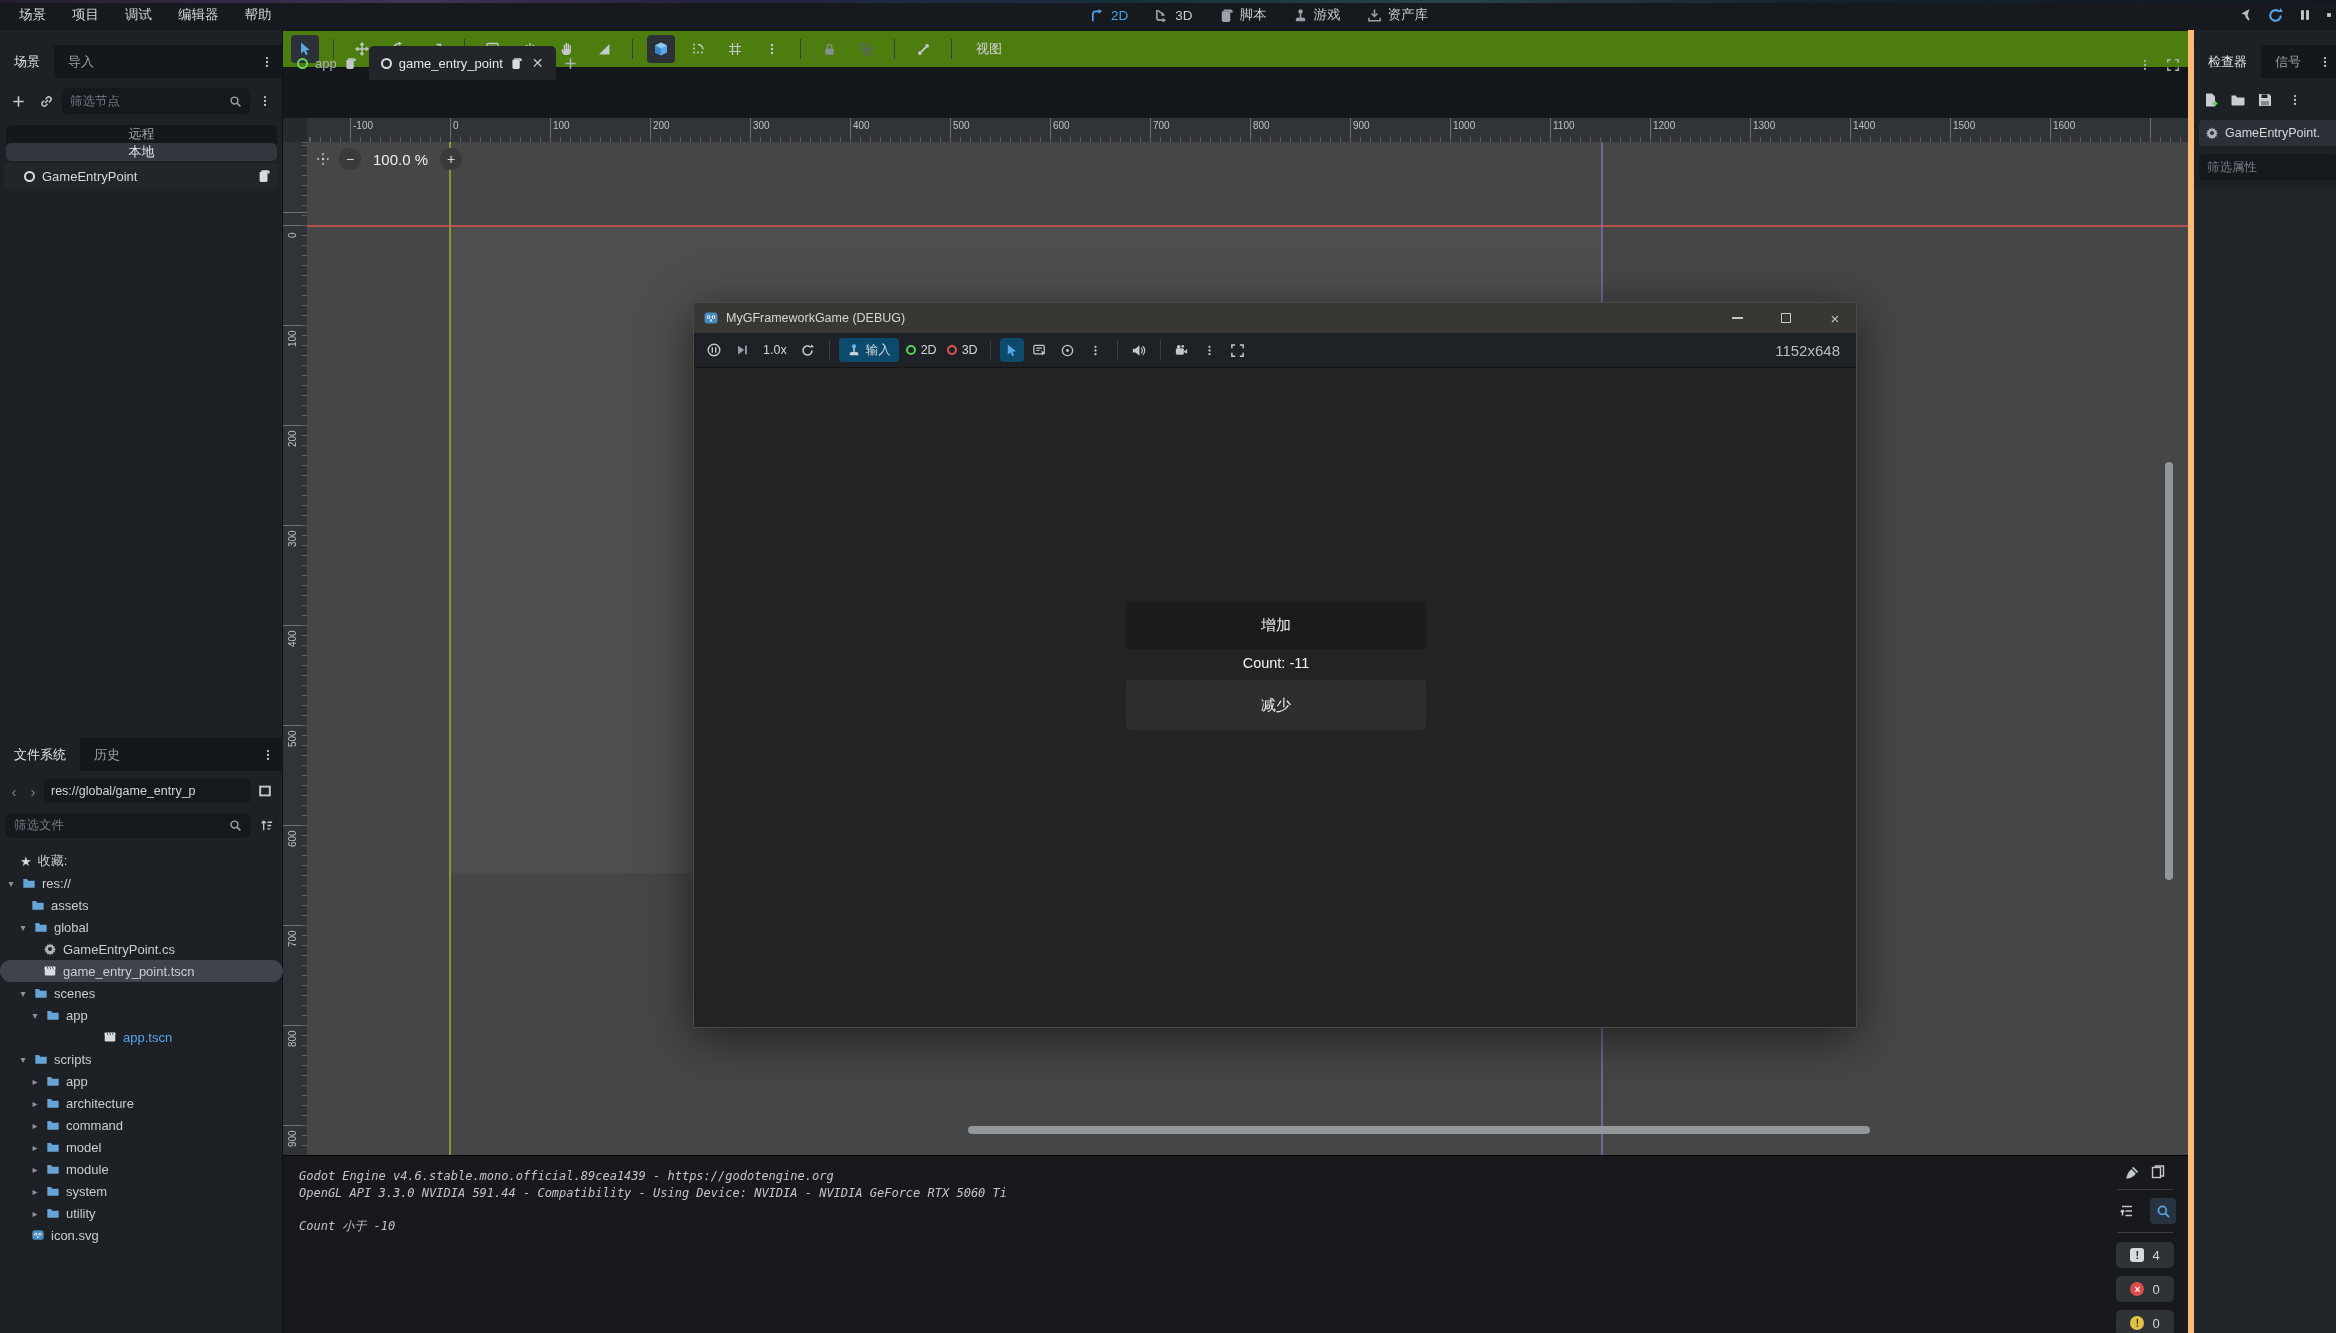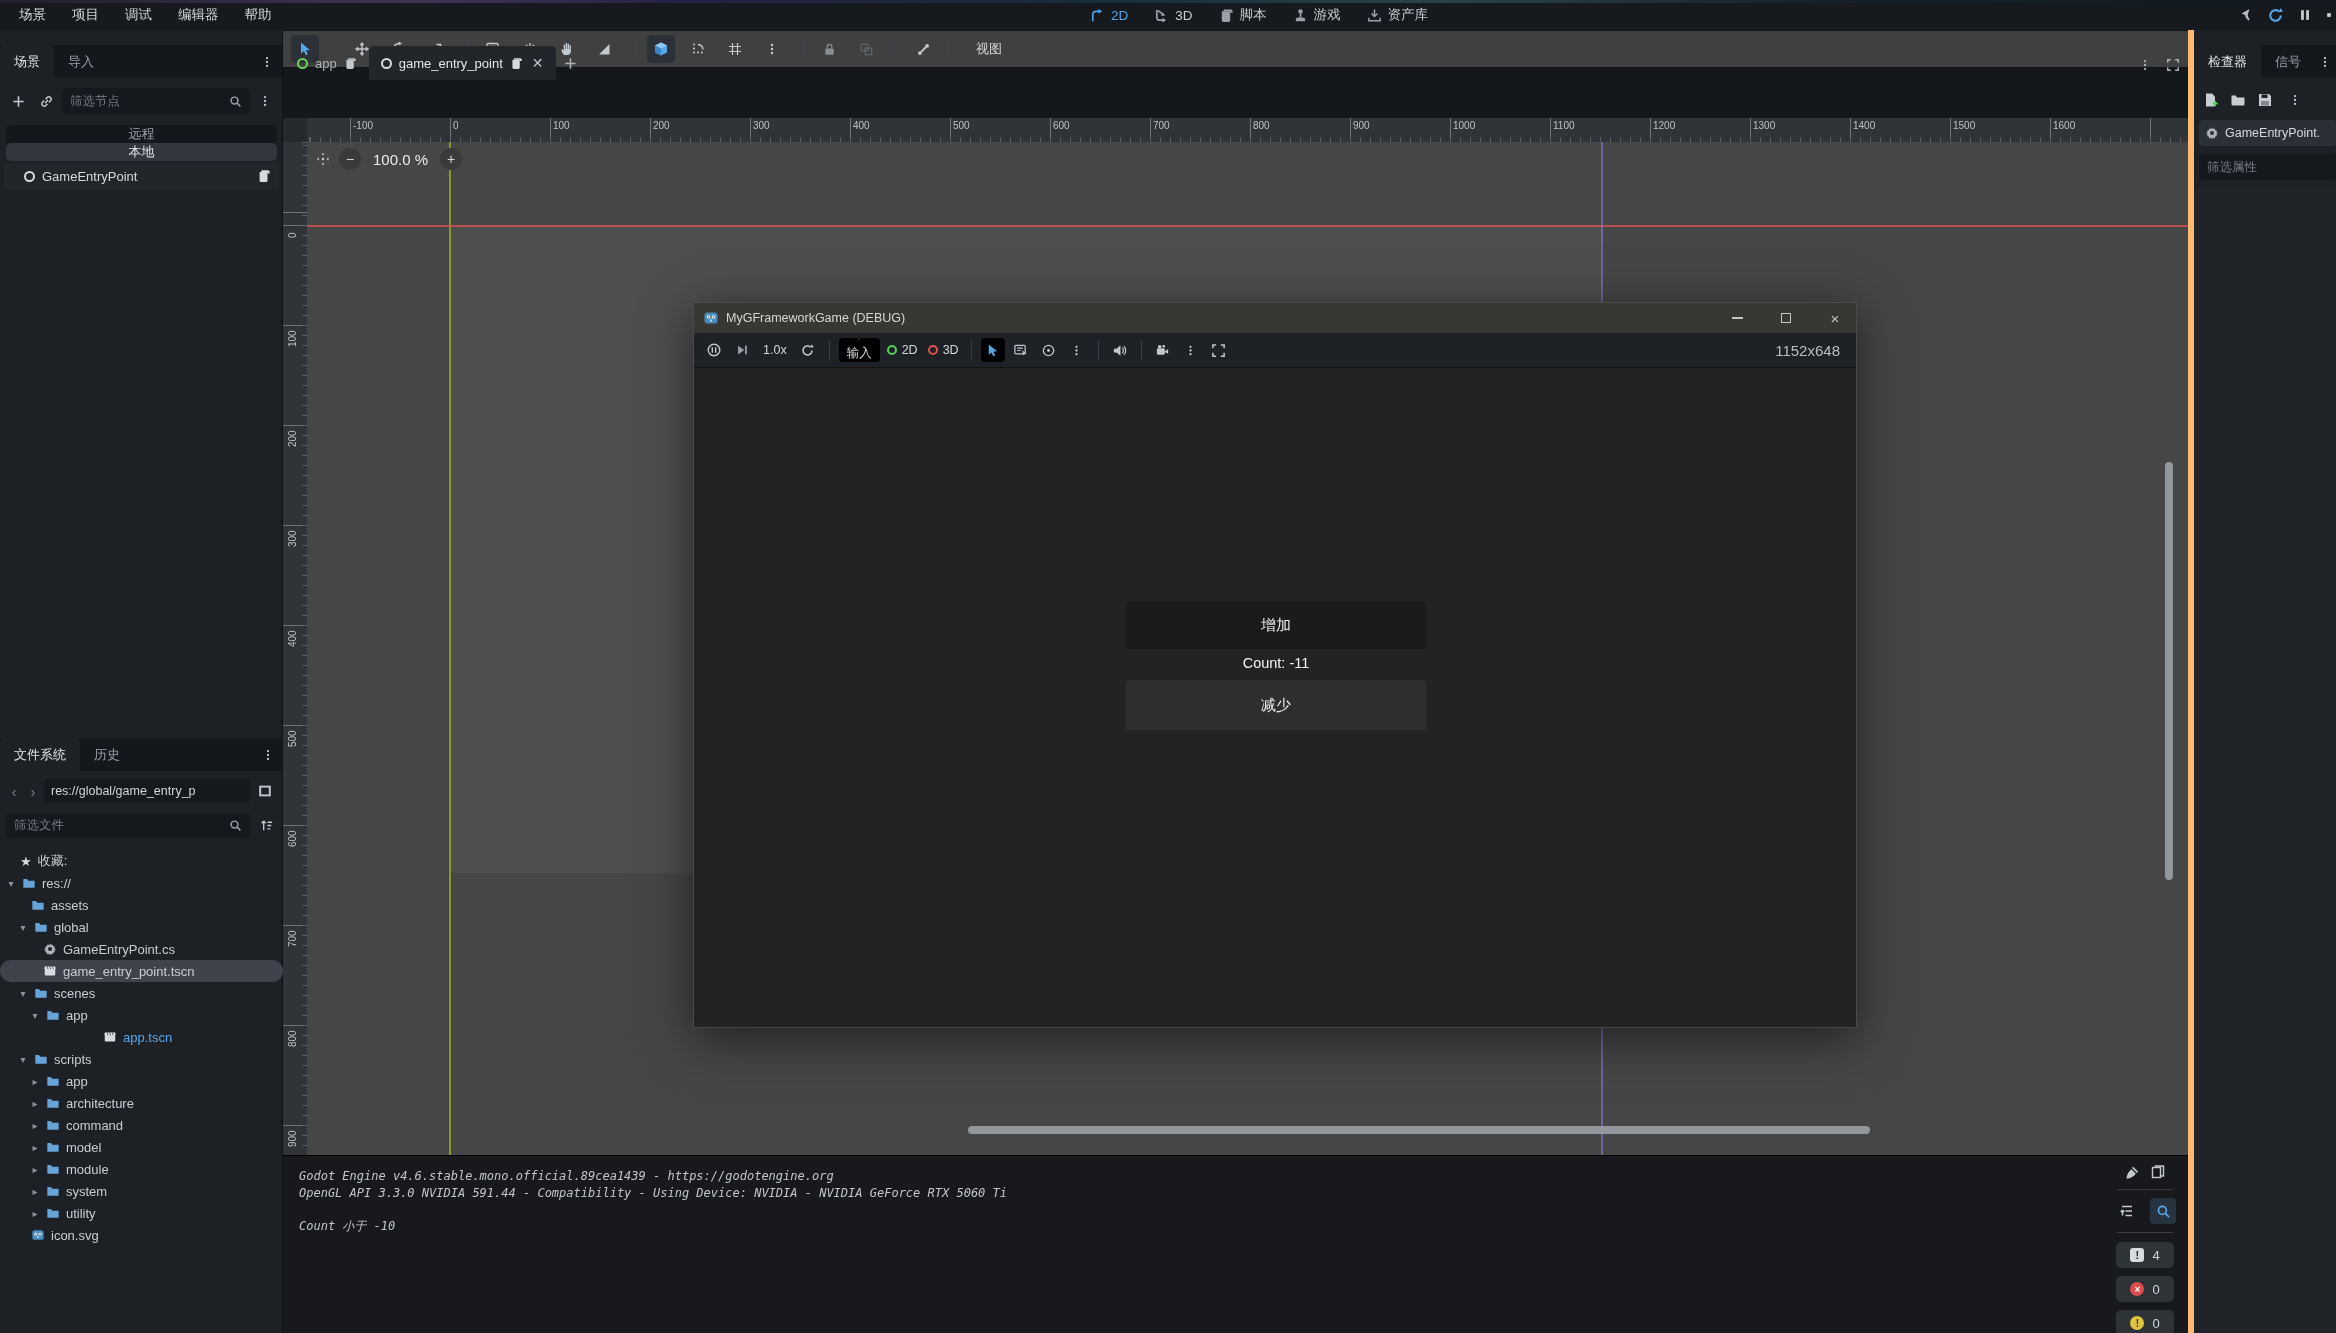--- a/index.html
+++ b/index.html
@@ -65,21 +65,21 @@
   
   #center { left:283px; top:30px; width:1905px; height:1303px; background:#14171b; }
   
   #tabstrip { left:0; top:0; width:100%; height:50px; }
   #tabstrip .tabs { position:absolute; left:2px; bottom:0; display:flex; align-items:flex-end; }
   .stab { height:34px; display:flex; align-items:center; gap:7px; padding:0 12px; color:#aeb3b9; font-size:13px; }
   .stab.active { background:#22262b; color:#e3e6e9; border-radius:5px 5px 0 0; }
   .stab .close { color:#c3c8cd; font-size:14px; margin-left:2px; }
   #tabstrip .right-icons { position:absolute; right:8px; bottom:8px; display:flex; gap:14px; }
   
-  #etoolbar { left:0; top:50px; width:100%; height:38px; background:#404040; border-top:1px solid #111418; border-bottom:1px solid #101316; display:flex; align-items:center; padding:0 8px; gap:9px; }
+  #etoolbar { left:0; top:50px; width:100%; height:38px; background:#4d7c0f; border-top:1px solid #111418; border-bottom:1px solid #101316; display:flex; align-items:center; padding:0 8px; gap:9px; }
   .tool { width:28px; height:28px; }
   .tool.active { background:#2c3138; }
   .tool.active .i { color:#58a8e8; }
   .view-menu { color:#d2d5d9; font-size:13px; padding:0 10px; }
   
   #viewport { left:0; top:88px; width:1905px; height:1195px; }
   #corner { left:0; top:0; width:24px; height:24px; background:#26292e; }
   #ruler-top { left:24px; top:0; width:1881px; height:24px; background:#303439; overflow:hidden; }
   #ruler-top .major { position:absolute; inset:0; background:repeating-linear-gradient(90deg,#6f7479 0 1px,transparent 1px 100px); background-position-x:43px; }
   #ruler-top .minor { position:absolute; left:0; bottom:0; width:100%; height:5px; background:repeating-linear-gradient(90deg,#5c6166 0 1px,transparent 1px 10px); background-position-x:3px; }
@@ -98,21 +98,21 @@
   #zoom-label { color:#ececec; font-size:15px; padding:0 4px; }
   .scrollthumb { background:#9aa0a4; border-radius:4px; opacity:.9; }
 
   
   #gamewin { left:386px; top:160px; width:1164px; height:726px; background:#232323; border:1px solid #4c4a46; box-shadow:0 10px 45px rgba(0,0,0,.55); }
   #gw-title { left:0; top:0; width:100%; height:30px; background:#383734; padding-left:9px; gap:7px; }
   #gw-title .t { color:#d6d6d4; font-size:12.5px; flex:1; }
   .wbtn { width:42px; height:30px; display:flex; align-items:center; justify-content:center; color:#c6c6c4; }
   #gw-toolbar { left:0; top:30px; width:100%; height:35px; background:#1e2226; border-bottom:1px solid #141414; display:flex; align-items:center; padding:0 8px; gap:4px; }
   .gtool { height:24px; min-width:24px; padding:0 3px; }
-  .gtool.activebg { background:#000000;flex-direction:column; }
+  .gtool.activebg { background:#0c4a6e; }
   .gw-text { color:#d3d6da; font-size:12.5px; }
   .mode-ring { width:10px; height:10px; border-radius:50%; border:2.5px solid #57d05a; }
   .mode-ring.red { border-color:#e0524d; }
   #gw-res { margin-left:auto; margin-right:8px; color:#b9bdc1; font-size:15px; }
   .gw-btn { left:432px; width:300px; display:flex; align-items:center; justify-content:center; color:#eceff1; font-size:15px; border-radius:3px; }
   #btn-inc { top:298px; height:48px; background:#1b1b1b; }
   #count-label { left:432px; top:352px; width:300px; text-align:center; color:#f2f4f5; font-size:14.5px; }
   #btn-dec { top:377px; height:50px; background:#2e2e2e; }
 
   

